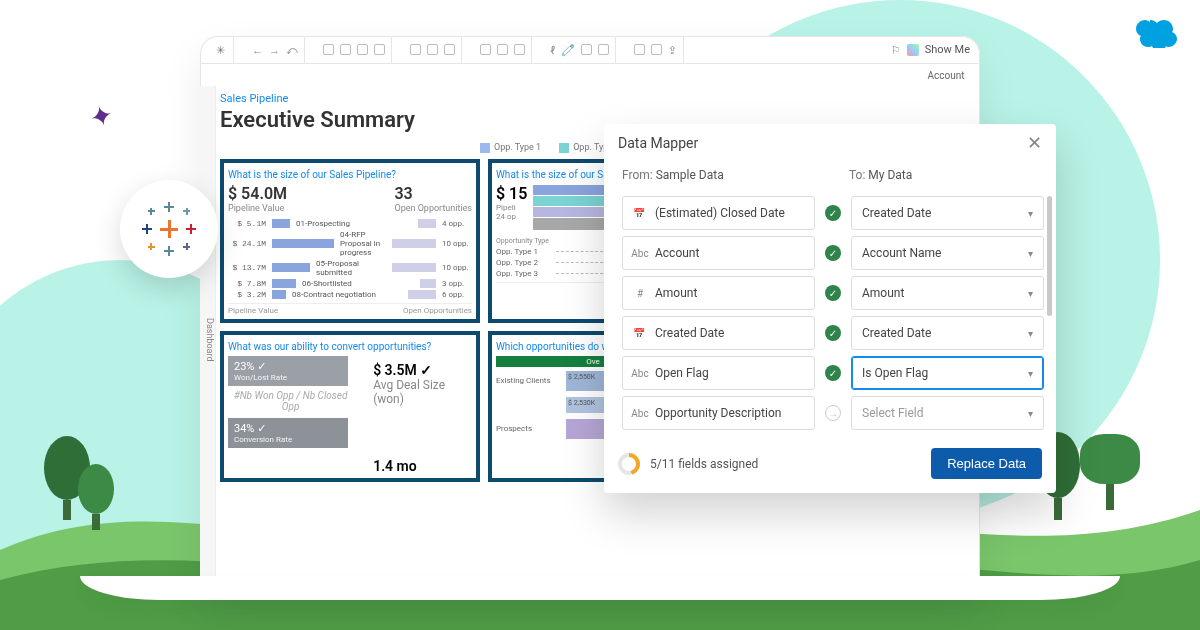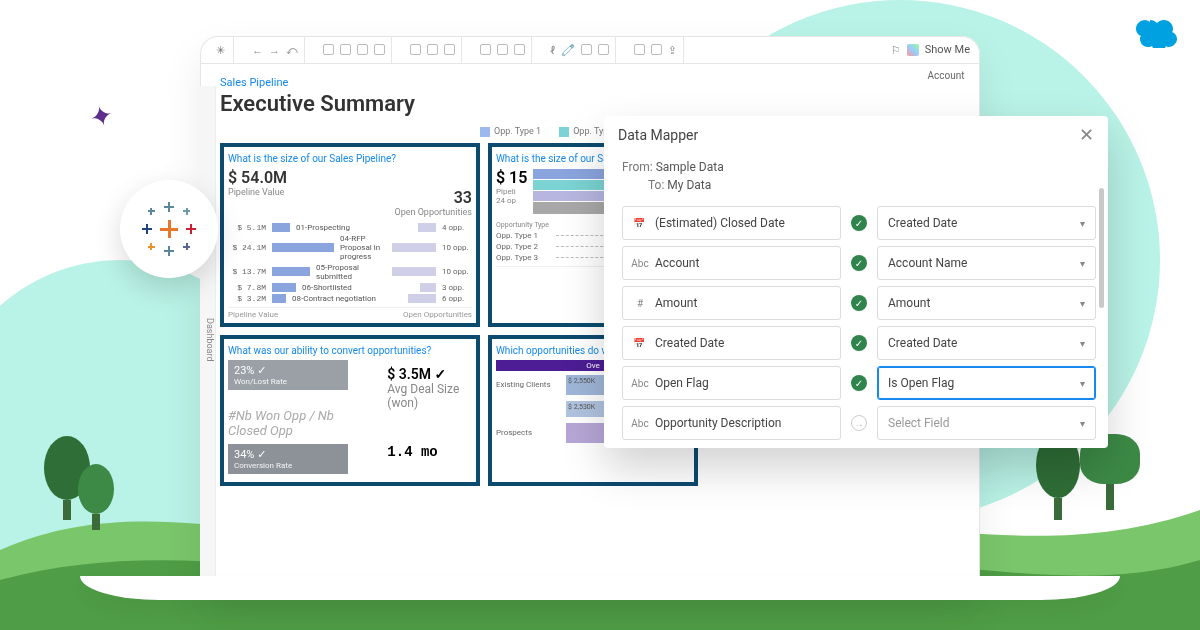--- a/index.html
+++ b/index.html
@@ -18,21 +18,21 @@
   .laptop { position:absolute; left:200px; top:36px; width:780px; height:560px; background:#fff; border-radius:18px; box-shadow:0 18px 40px rgba(0,0,0,.08), 0 0 0 1px #e5e5e5 inset; overflow:hidden;}
   .laptop-base { position:absolute; left:80px; right:80px; bottom:30px; height:24px; background:#fff; border-radius:0 0 200px 200px/0 0 60px 60px; box-shadow:0 10px 20px rgba(0,0,0,.05);}
   .toolbar { height:28px; border-bottom:1px solid #e6e6e6; display:flex; align-items:center; gap:12px; padding:0 10px; color:#777; font-size:11px;}
   .toolbar .seg { display:flex; gap:6px; align-items:center; padding:0 6px; border-right:1px solid #e6e6e6; height:100%;}
   .tbicon { width:11px; height:11px; border:1px solid #bbb; border-radius:2px;}
   .tbicon.arrow { border:none; width:auto; color:#888;}
   .showme { margin-left:auto; display:flex; align-items:center; gap:6px; font-size:11px; color:#555;}
   .side-tab { position:absolute; left:0; top:50px; width:16px; background:#f6f6f6; border-right:1px solid #eee; height:500px; font-size:9px; color:#888; writing-mode:vertical-rl; text-align:center; padding-top:8px;}
   .right-tab { position:absolute; right:0; top:34px; width:68px; height:18px; font-size:10px; color:#666; text-align:center;}
 
-  .content { position:absolute; left:20px; top:40px; right:6px; }
+  .content { position:absolute; left:20px; top:56px; right:6px; }
   .crumb { color:#1589ee; font-size:11px; margin-bottom:2px;}
   .page-title { font-size:22px; font-weight:600; color:#333; margin-bottom:10px;}
   .legend-top { font-size:9px; color:#777; display:flex; gap:18px; margin:4px 0 6px 260px;}
   .legend-top span::before { content:""; display:inline-block; width:10px; height:10px; margin-right:4px; background:#9bb8ef; vertical-align:middle;}
   .legend-top span:nth-child(2)::before{ background:#7bd3d3;}
 
   .panels { display:grid; grid-template-columns: 260px 210px; gap:8px; }
   .panel { border:4px solid #0c4a6e; background:#fff; padding:6px 4px 4px; }
   .panel-q { color:#1589ee; font-size:10px; margin-bottom:4px;}
   .kpis { display:flex; gap:30px; font-size:10px; color:#555; margin-bottom:6px;}
@@ -64,24 +64,24 @@
   .plus { position:absolute; transform:translate(-50%,-50%);}
   .plus::before,.plus::after{content:"";position:absolute;background:currentColor;}
   .plus.lg::before{width:3px;height:18px;left:-1.5px;top:-9px;}
   .plus.lg::after{width:18px;height:3px;left:-9px;top:-1.5px;}
   .plus.sm::before{width:2px;height:10px;left:-1px;top:-5px;}
   .plus.sm::after{width:10px;height:2px;left:-5px;top:-1px;}
   .plus.xs::before{width:2px;height:7px;left:-1px;top:-3.5px;}
   .plus.xs::after{width:7px;height:2px;left:-3.5px;top:-1px;}
 
   
-  .modal { position:absolute; left:604px; top:116px; width:504px; background:#fff; border-radius:4px; box-shadow:0 20px 44px rgba(0,0,0,.18); display:flex; flex-direction:column; }
+  .modal { position:absolute; left:604px; top:124px; width:452px; background:#fff; border-radius:4px; box-shadow:0 20px 44px rgba(0,0,0,.18); display:flex; flex-direction:column; }
   .modal-head { display:flex; align-items:center; justify-content:space-between; padding:10px 14px; font-size:14px; color:#444; }
   .modal-head .close { color:#888; cursor:pointer; font-size:18px; line-height:1;}
-  .modal-sub { display:flex; gap:4px; padding:6px 18px 4px; font-size:12px; color:#555;flex-direction:column;}
+  .modal-sub { display:flex; gap:12px; padding:6px 18px 4px; font-size:12px; color:#555;}
   .modal-sub .col { flex:1; }
   .modal-sub .lab { color:#777; }
   .modal-body { padding:4px 12px 2px 18px; max-height:300px; overflow:hidden;}
   .maprow { display:flex; align-items:center; gap:10px; margin:6px 0;}
   .srcbox, .dstbox { flex:1; display:flex; align-items:center; gap:8px; height:34px; border:1px solid #dcdcdc; border-radius:3px; padding:0 10px; font-size:12px; color:#444; background:#fff;}
   .dstbox { justify-content:space-between;}
   .dstbox.sel { border-color:#1589ee; box-shadow:0 0 0 1px #1589ee inset;}
   .dstbox.placeholder { color:#999;}
   .status { width:16px; height:16px; border-radius:50%; background:#2e844a; display:flex; align-items:center;justify-content:center; color:#fff; font-size:10px;}
   .status.none { background:#fff; border:1px solid #ccc; color:#bbb;}
@@ -190,21 +190,21 @@
 
     <div class="panels">
 
       <div class="panel">
         <div class="panel-q">What is the size of our Sales Pipeline?</div>
         <div class="kpis">
           <div>
               <div class="big">$ 54.0M</div>
               <div class="lbl">Pipeline Value</div>
             </div>
-          <div style="margin-left:auto;text-align:right;margin-top:20px;">
+          <div style="margin-left:auto;text-align:left;">
               <div class="big">33</div>
               <div class="lbl">Open Opportunities</div>
             </div>
         </div>
         <div id="pl-rows">
             <div class="barrow">
       <span class="val">$ 5.1M</span>
       <span class="bar" style="width:18px"></span>
       <span class="stage">01-Prospecting</span>
       <span class="bar2" style="width:18px"></span>
@@ -285,37 +285,37 @@
       </div>
 
       <div class="panel">
         <div class="panel-q">What was our ability to convert opportunities?</div>
         <div style="display:flex;gap:20px;align-items:flex-start;">
           <div>
             <div class="ratebox">
                 <div>23% ✓</div>
                 <div class="sub">Won/Lost Rate</div>
               </div>
-            <div style="font-size:13px;color:#aaa;font-style:italic;margin:18px 0 6px;">#Nb Won Opp / Nb Closed Opp</div>
+            <div style="font-size:10px;color:#aaa;font-style:italic;margin:4px 0 6px;text-align:center;">#Nb Won Opp / Nb Closed Opp</div>
             <div class="ratebox" style="background:#8d9298">
                 <div>34% ✓</div>
                 <div class="sub">Conversion Rate</div>
               </div>
           </div>
           <div style="text-align:left;margin-top:6px;">
             <div class="deal">$ 3.5M ✓</div>
             <div class="deal-lbl">Avg Deal Size (won)</div>
-            <div class="deal" style="margin-top:34px;font-family:Liberation Mono, monospace;">1.4 mo</div>
+            <div class="deal" style="margin-top:52px;">1.4 mo</div>
           </div>
         </div>
       </div>
 
       <div class="panel">
         <div class="panel-q">Which opportunities do we have in our</div>
-        <div style="background:#4c1d95;color:#fff;font-size:8px;text-align:center;padding:1px 0;margin-bottom:4px;">Ove</div>
+        <div style="background:#15803d;color:#fff;font-size:8px;text-align:center;padding:1px 0;margin-bottom:4px;">Ove</div>
         <div style="display:flex;align-items:center;gap:6px;margin-bottom:6px;">
           <div style="font-size:8px;color:#666;width:64px;">Existing Clients</div>
           <div style="flex:1;display:flex;gap:2px;">
             <div style="flex:1;height:20px;background:#9fb6d8;font-size:7px;color:#555;padding:2px;">$ 2,550K</div>
           </div>
         </div>
         <div style="display:flex;align-items:center;gap:6px;margin-bottom:6px;">
           <div style="width:64px;"></div>
           <div style="flex:1;height:16px;background:#b0c3df;font-size:7px;color:#555;padding:2px;">$ 2,530K</div>
         </div>
@@ -414,13 +414,20 @@
         <span>Opportunity Description</span>
       </div>
       <span class="status none">→</span>
       <div class="dstbox  placeholder">
         <span>Select Field</span>
           <span class="chev">▾</span>
       </div>
     </div>
     </div>
   <div class="scrollthumb"></div>
+  <div class="modal-foot">
+    <div class="prog">
+      <div class="ring"></div>
+      <span>5/11 fields assigned</span>
+    </div>
+    <button class="btn">Replace Data</button>
+  </div>
 </div>
 
 </body></html>

